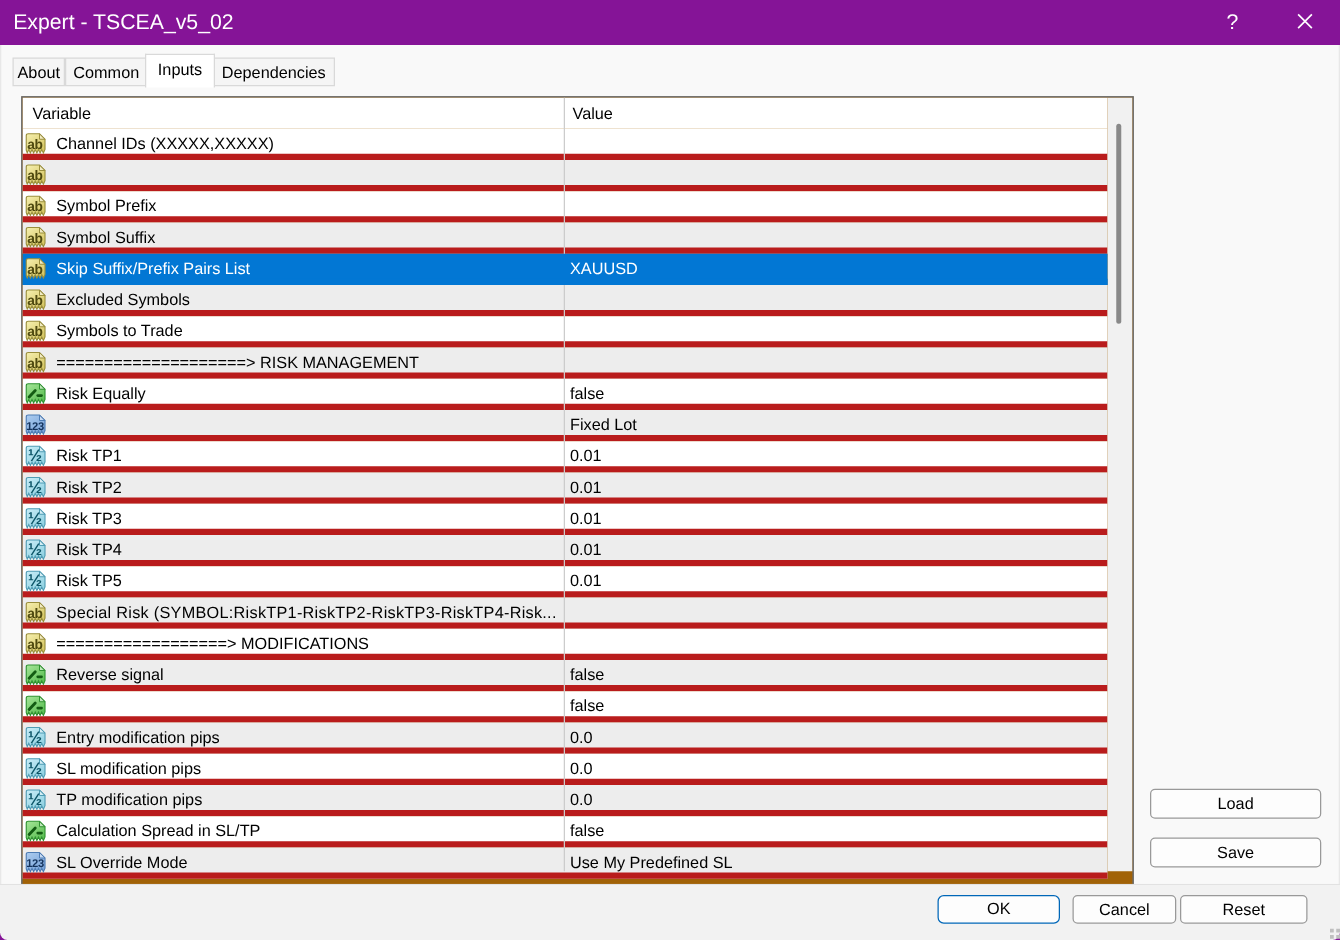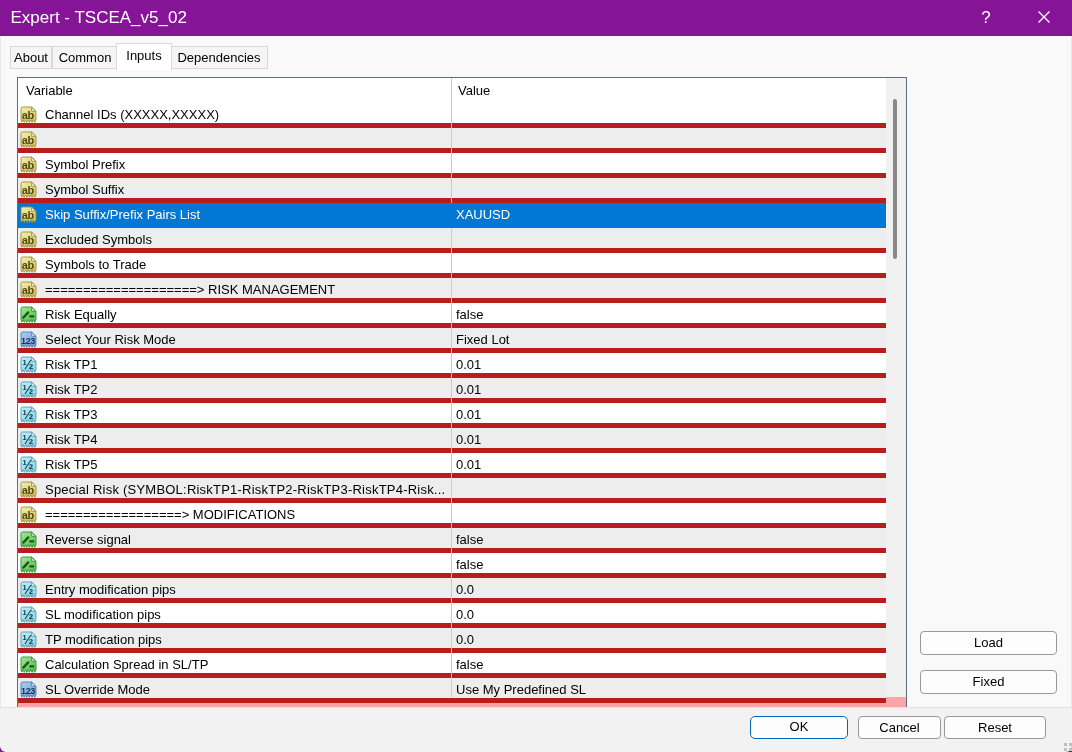--- a/index.html
+++ b/index.html
@@ -2,21 +2,21 @@
 <html><head><meta charset="utf-8">
 <style>
 *{margin:0;padding:0;box-sizing:border-box}
 html,body{width:1072px;height:752px;overflow:hidden;background:#f9f9f9;font-family:"Liberation Sans",sans-serif;-webkit-font-smoothing:antialiased}
 #title{position:absolute;left:0;top:0;width:1072px;height:36px;background:#851497}
 #title .txt{position:absolute;left:10.5px;top:0;line-height:35px;color:#fff;font-size:17px}
 #qm{position:absolute;left:975px;top:0;width:22px;height:36px;color:#fff;font-size:17px;line-height:36px;text-align:center;font-weight:400}
 #clz{position:absolute;left:1036px;top:9px}
 .tab{position:absolute;background:#f5f5f5;border:1px solid #d9d9d9;font-size:13px;text-align:center;color:#000}
 .tab.on{background:#fff;border-bottom:none;z-index:2}
-#tbl{position:absolute;left:17px;top:77px;width:890px;height:640px;border:1px solid #5f6d80;background:#fca5a5;overflow:hidden}
+#tbl{position:absolute;left:17px;top:77px;width:890px;height:640px;border:1px solid #5f6d80;background:#a16207;overflow:hidden}
 #hdr{position:absolute;left:0;top:0;width:868px;height:25px;background:#fff;font-size:13px;color:#000}
 #hdr .h1{position:absolute;left:8px;top:0;line-height:25px}
 #hdr .h2{position:absolute;left:440px;top:0;line-height:25px}
 #colsep{position:absolute;left:433px;top:0;width:1px;height:619px;background:#cccccc}
 .row{position:absolute;left:0;width:868px;height:25px;background:#fff;border-bottom:5px solid #b91c1c;font-size:13px;color:#000}
 .row.g{background:#ededed}
 .row.sel{background:#0277d4;color:#fff;border-bottom-color:#0277d4;z-index:2}
 .row .ric{position:absolute;left:2px;top:3px}
 .row .nm{position:absolute;left:27px;top:0;line-height:24px;white-space:nowrap;width:406px;overflow:hidden}
 .row .nm.sp{letter-spacing:0.22px}
@@ -187,21 +187,20 @@
         <defs>
           <linearGradient id="gint" x1="0" y1="0" x2="0.8" y2="1">
             <stop offset="0" stop-color="#accdf0"></stop>
             <stop offset="1" stop-color="#78a2d8"></stop>
           </linearGradient>
         </defs>
         <path d="M1 2.6 Q1 1 2.6 1 L11.6 1 L16 5.4 L16 13.6 L14.7 16.4 L13.4 13.6 L12.1 16.4 L10.8 13.6 L9.5 16.4 L8.2 13.6 L6.9 16.4 L5.6 13.6 L4.3 16.4 L3 13.6 L1.8 16.2 L1 14.2 Z" fill="url(#gint)" stroke="#4d7cb4" stroke-width="0.9"></path>
         <path d="M11.6 1 L11.6 5.4 L16 5.4 Z" fill="#ffffff" fill-opacity="0.5" stroke="#4d7cb4" stroke-width="0.8" stroke-linejoin="round"></path>
         <text x="8" y="12.7" font-size="9" font-weight="bold" font-family="Liberation Sans, sans-serif" fill="#14335c" text-anchor="middle" letter-spacing="-0.3">123</text>
       </svg>
-      <div class="nm">Select Your Risk Mode</div>
       <div class="vl">Fixed Lot</div>
     </div>
 <div class="row" style="top:275px">
       <svg class="ric" width="17" height="18" viewBox="0 0 17 18">
         <defs>
           <linearGradient id="gdbl" x1="0" y1="0" x2="0.8" y2="1">
             <stop offset="0" stop-color="#c9edf7"></stop>
             <stop offset="1" stop-color="#8fd1e1"></stop>
           </linearGradient>
         </defs>
@@ -413,19 +412,19 @@
 <div id="sbtrack"></div>
 <div id="sbthumb"></div>
 </div>
 <div style="position:absolute;left:0;top:36px;width:1px;height:710px;background:#e8e8e8;z-index:0"></div>
 <div style="position:absolute;left:1071px;top:36px;width:1px;height:710px;background:#e8e8e8;z-index:0"></div>
 <div style="position:absolute;left:3px;top:751px;width:1065px;height:1px;background:#e8e8e8;z-index:0"></div>
 <div class="pcorn" style="left:0;top:746px"></div>
 <div class="pcorn" style="left:1066px;top:746px"></div>
 <div id="strip"></div>
 <div class="btn" style="left:920px;top:631px;width:137px;height:24px;line-height:22px">Load</div>
-<div class="btn" style="left:920px;top:670px;width:137px;height:24px;line-height:22px">Fixed</div>
+<div class="btn" style="left:920px;top:670px;width:137px;height:24px;line-height:22px">Save</div>
 <div class="btn" id="ok" style="left:750px;top:716px;width:98px;height:23px;line-height:20px">OK</div>
 <div class="btn" style="left:858px;top:716px;width:83px;height:23px;line-height:21px">Cancel</div>
 <div class="btn" style="left:944px;top:716px;width:102px;height:23px;line-height:21px">Reset</div>
 <div class="grip" style="left:1064px;top:743px"></div>
 <div class="grip" style="left:1069px;top:743px"></div>
 <div class="grip" style="left:1064px;top:748px"></div>
 <div class="grip" style="left:1069px;top:748px"></div>
 </body></html>

